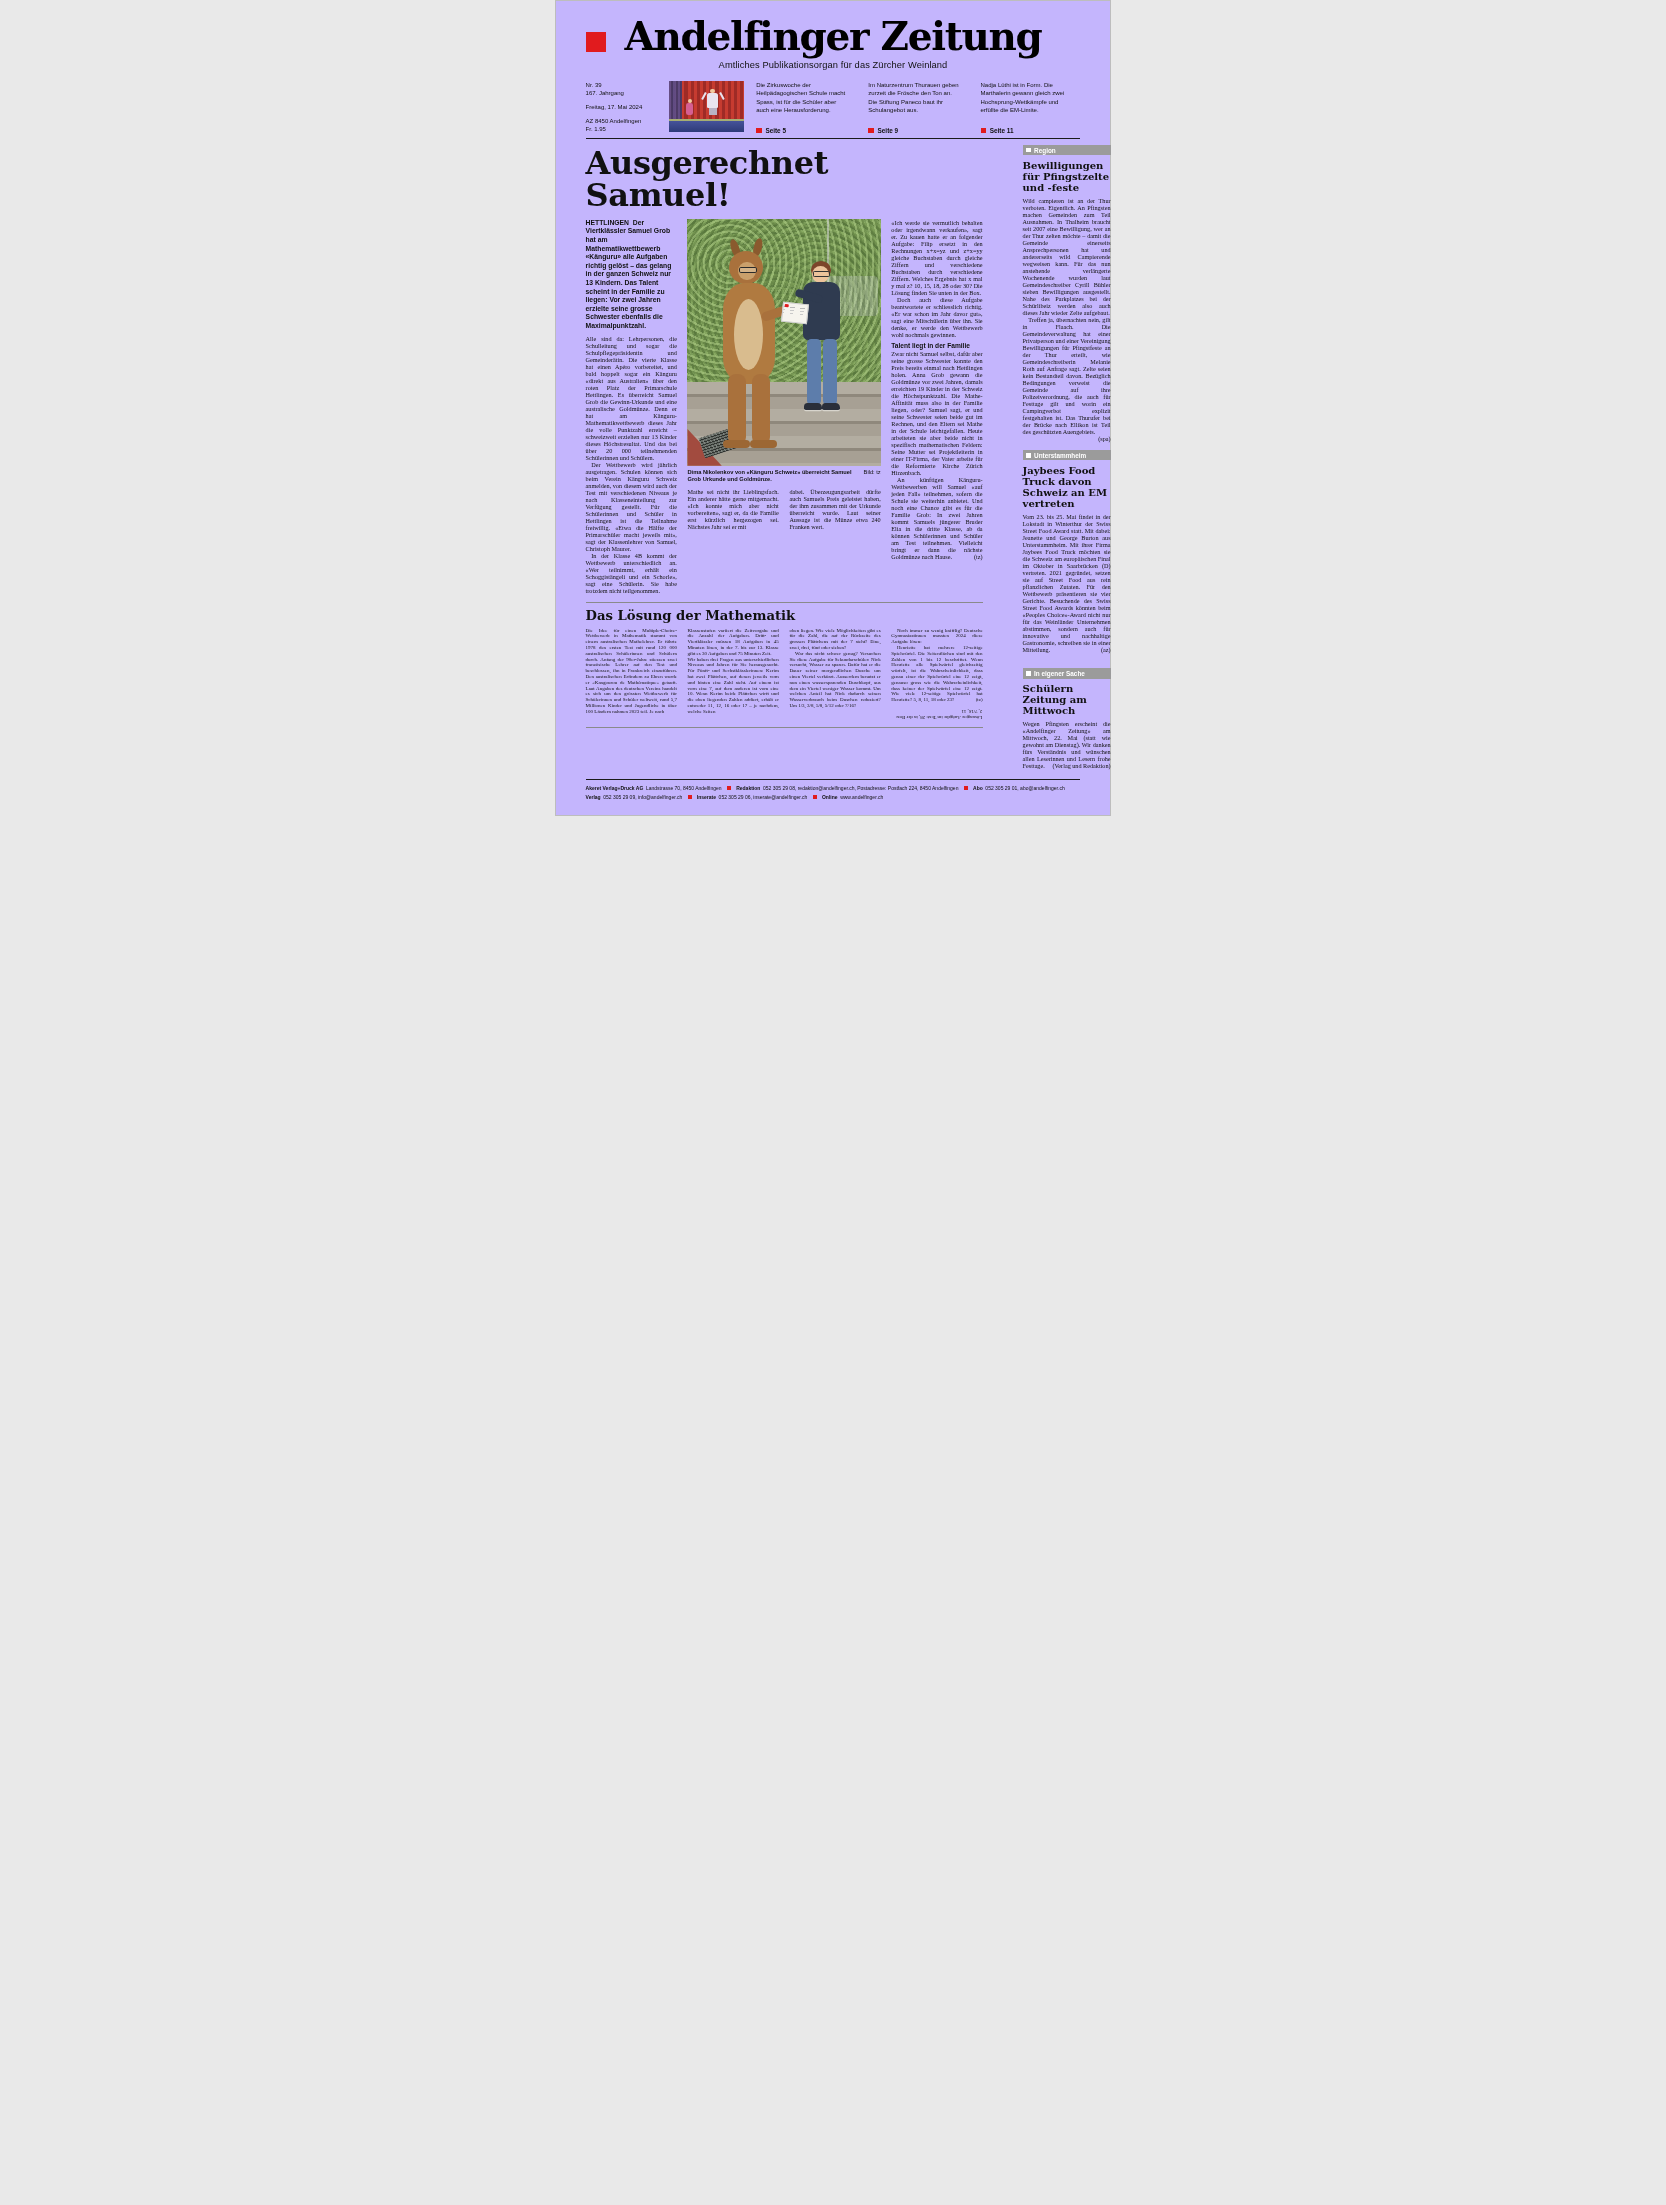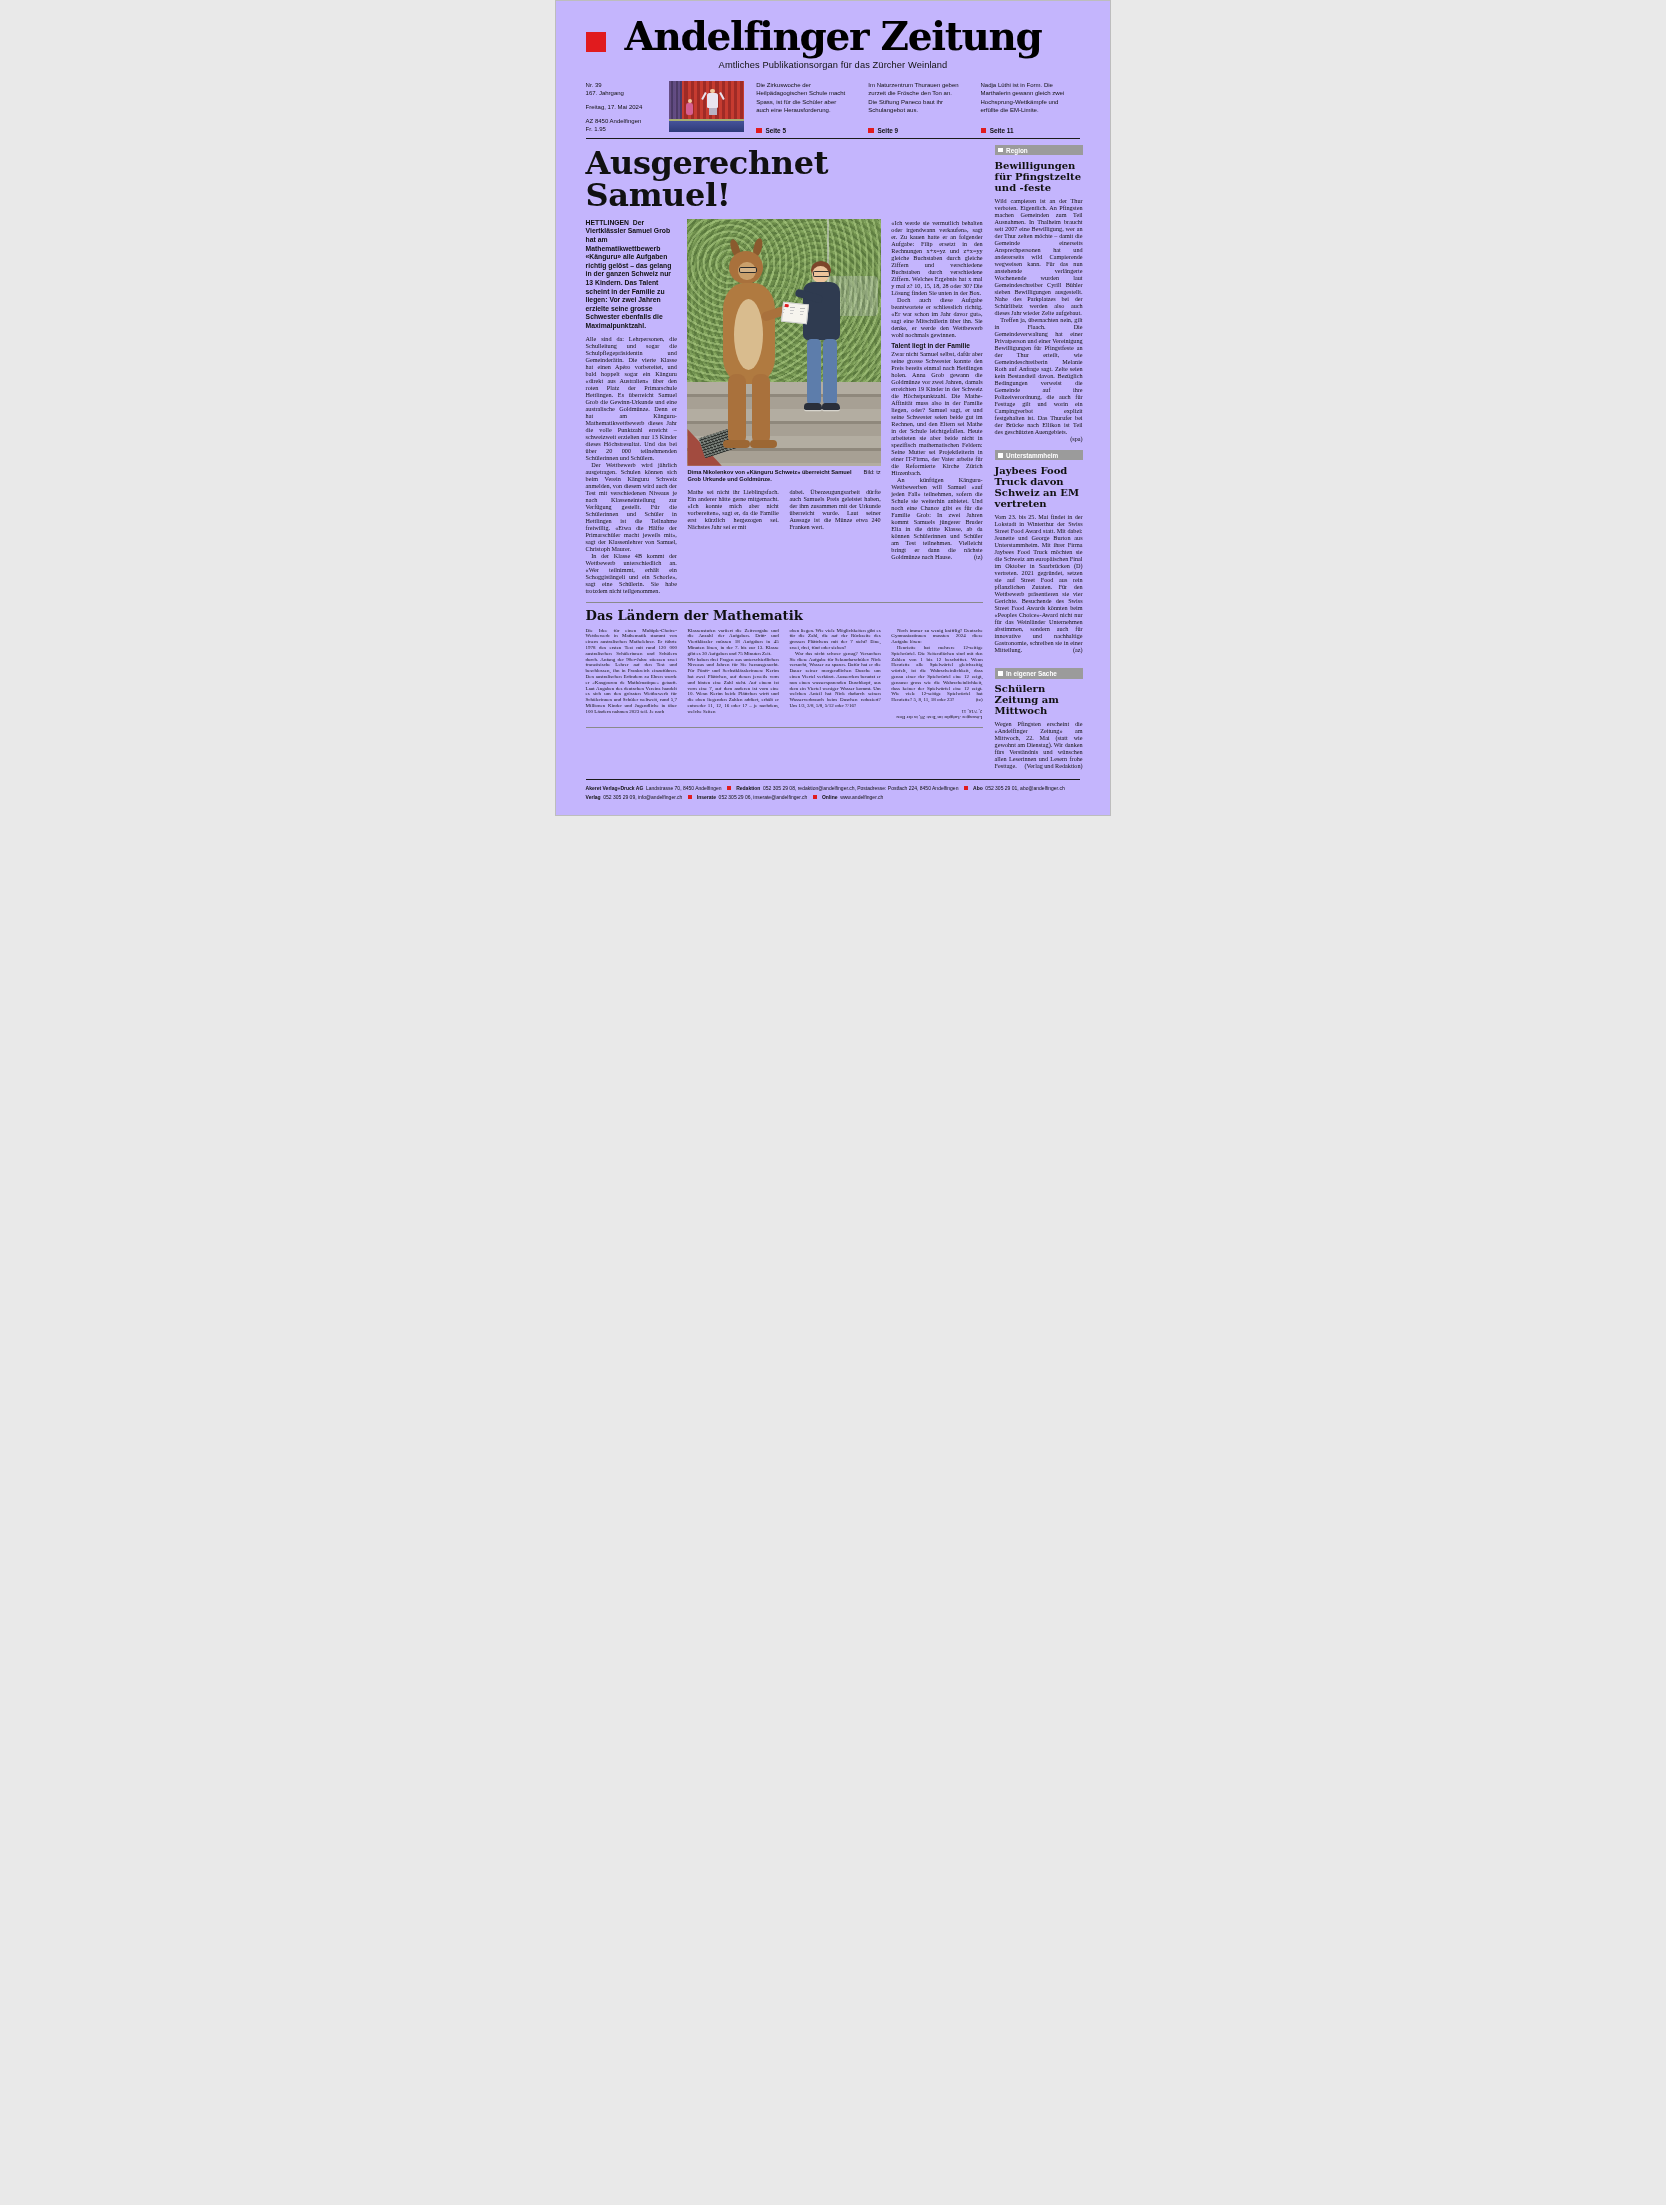--- a/index.html
+++ b/index.html
@@ -110,21 +110,21 @@
   .b-shoe.l{left:7px;top:142px;}
   .b-shoe.r{left:25px;top:142px;}
   
   .box{margin-top:8px;border-top:0.9px solid #8a8a8a;border-bottom:0.9px solid #8a8a8a;padding:4.4px 0 6.2px 0;}
   .box h3{margin:0.9px 0 4.4px 0;font-family:"DejaVu Serif",serif;font-weight:700;font-size:13.2px;}
   .box-cols{display:flex;gap:10.6px;}
   .box-col{flex:1 1 0;}
   .box-col p{margin:0;font-size:5px;line-height:5.8px;text-align:justify;hyphens:auto;}
   .solutions{margin-top:6.2px;transform:rotate(180deg);font-size:4.9px;line-height:5.7px;text-align:left;}
   
-  .sidebar{width:88px;flex:0 0 auto;font-size:6.2px;}
+  .sidebar{width:88px;flex:0 0 auto;font-size:6.2px;margin-left:28px;}
   .sbar{display:flex;align-items:center;gap:3.5px;background:var(--grey);color:#fff;height:10.6px;padding:0 3.1px;
     font-family:"Liberation Sans",sans-serif;font-weight:700;font-size:6.4px;}
   .sbar .wsq{width:4.9px;height:4.9px;background:#fff;flex:0 0 auto;}
   .shead{margin:4.4px 0 3.5px 0;font-family:"DejaVu Serif",serif;font-weight:700;font-size:10px;line-height:1.12;}
   .sidebar p{margin:0;font-size:6.2px;line-height:7px;text-align:justify;hyphens:auto;}
   .side-sec{margin-top:0;}
   .side-sec + .side-sec{margin-top:15px;}
   
   .footer{margin-top:9.7px;border-top:0.9px solid #1a1a1a;padding-top:4px;
     font-family:"Liberation Sans",sans-serif;font-size:5px;line-height:8.8px;color:#111;}
@@ -263,21 +263,21 @@
           <h4 class="subhead">Talent liegt in der Familie</h4>
           <p class="body-p">Zwar nicht Samuel selbst, dafür aber seine grosse Schwester konnte den Preis bereits einmal nach Hettlingen holen. Anna Grob gewann die Goldmünze vor zwei Jahren, damals erreichten 19 Kinder in der Schweiz die Höchstpunktzahl. Die Mathe-Affinität muss also in der Familie liegen, oder? Samuel sagt, er und seine Schwester seien beide gut im Rechnen, und den Eltern sei Mathe in der Schule leichtgefallen. Heute arbeiteten sie aber beide nicht in spezifisch mathematischen Feldern: Seine Mutter sei Projektleiterin in einer IT-Firma, der Vater arbeite für die Reformierte Kirche Zürich Hirzenbach.</p>
           <p class="body-p ind">
             <span>An künftigen Känguru-Wettbewerben will Samuel «auf jeden Fall» teilnehmen, sofern die Schule sie weiterhin anbietet. Und noch eine Chance gibt es für die Familie Grob: In zwei Jahren kommt Samuels jüngerer Bruder Elia in die dritte Klasse, ab da können Schülerinnen und Schüler am Test teilnehmen. Vielleicht bringt er dann die nächste Goldmünze nach Hause.</span>
             <span class="sig">(tz)</span>
           </p>
         </div>
       </div>
 
       <section class="box">
-        <h3>Das Ländern der Mathematik</h3>
+        <h3>Das Lösung der Mathematik</h3>
         <div class="box-cols">
           <div class="box-col">
             <p>Die Idee für einen Multiple-Choice-Wettbewerb in Mathematik stammt von einem australischen Mathelehrer. Er führte 1978 den ersten Test mit rund 120 000 australischen Schülerinnen und Schülern durch. Anfang der 90er-Jahre stiessen zwei französische Lehrer auf den Test und beschlossen, ihn in Frankreich einzuführen. Den australischen Erfindern zu Ehren wurde er «Kangourou de Mathématique» getauft. Laut Angaben des deutschen Vereins handelt es sich um den grössten Wettbewerb für Schülerinnen und Schüler weltweit, rund 5,7 Millionen Kinder und Jugendliche in über 100 Ländern nahmen 2023 teil. Je nach</p>
           </div>
           <div class="box-col">
             <p>Klassenstufen variiert die Zeitvorgabe und die Anzahl der Aufgaben. Dritt- und Viertklässler müssen 18 Aufgaben in 45 Minuten lösen, in der 7. bis zur 13. Klasse gibt es 30 Aufgaben und 75 Minuten Zeit.</p>
             <p>Wir haben drei Fragen aus unterschiedlichen Niveaus und Jahren für Sie herausgesucht. Für Fünft- und Sechstklässlerinnen: Kerim hat zwei Plättchen, auf denen jeweils vorn und hinten eine Zahl steht. Auf einem ist vorn eine 7, auf dem anderen ist vorn eine 10. Wenn Kerim beide Plättchen wirft und die oben liegenden Zahlen addiert, erhält er entweder 11, 12, 16 oder 17 – je nachdem, welche Seiten</p>
           </div>
           <div class="box-col">
             <p>oben liegen. Wie viele Möglichkeiten gibt es für die Zahl, die auf der Rückseite des grossen Plättchens mit der 7 steht? Eine, zwei, drei, fünf oder sieben?</p>

